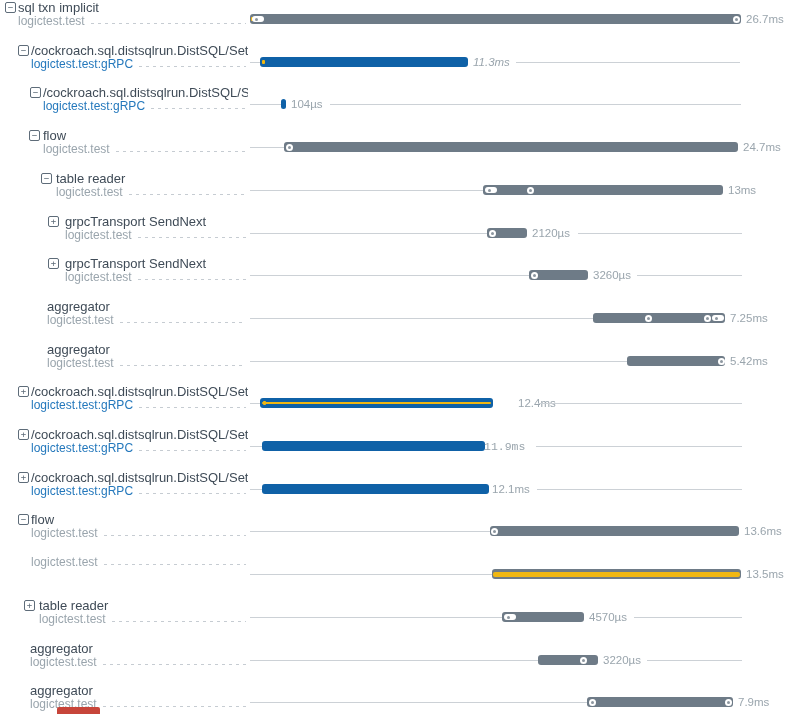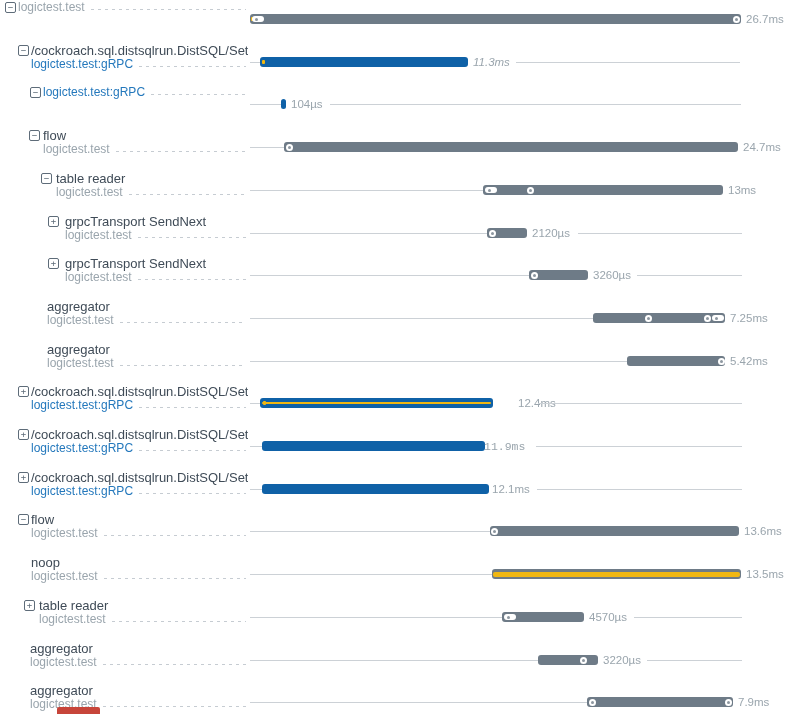--- a/index.html
+++ b/index.html
@@ -38,20 +38,21 @@
   .partial{position:absolute;border-radius:2px 2px 0 0;}
 </style>
 </head>
 <body>
 
 <div id="stage">
 
   <div class="row" style="top: 0px;">
     <span class="exp" style="left: 5px;">−</span>
     <div class="textcol" style="left: 18px; width: 230px;">
+      <div class="title">sql txn implicit</div>
       <div class="subrow">
           <span class="subtitle gray">logictest.test</span>
           <span class="leader"></span>
         </div>
     </div>
     <div class="bar gray" style="left: 250px; width: 491px;"></div>
     <span class="dur" style="left: 746px;">26.7ms</span>
   <span class="ytick" style="left: 251px;"></span>
       <span class="marker-pill" style="left: 252px;">
         <i></i>
@@ -73,20 +74,21 @@
     <div class="bar blue" style="left: 260px; width: 208px;"></div>
     <span class="dur" style="left: 473px; font-style: italic;">11.3ms</span>
   <span class="tline" style="left: 250px; width: 10px;"></span>
       <span class="tline" style="left: 516px; width: 224px;"></span>
       <span class="ytick" style="left: 262px;"></span>
     </div>
 
   <div class="row" style="top: 85px;">
     <span class="exp" style="left: 30px;">−</span>
     <div class="textcol" style="left: 43px; width: 205px;">
+      <div class="title">/cockroach.sql.distsqlrun.DistSQL/S</div>
       <div class="subrow">
           <span class="subtitle blue">logictest.test:gRPC</span>
           <span class="leader"></span>
         </div>
     </div>
     <div class="bar blue" style="left: 281px; width: 5px;"></div>
     <span class="dur" style="left: 291px;">104µs</span>
   <span class="tline" style="left: 250px; width: 31px;"></span>
       <span class="tline" style="left: 330px; width: 411px;"></span>
     </div>
@@ -265,21 +267,20 @@
     <span class="dur" style="left: 744px;">13.6ms</span>
   <span class="tline" style="left: 250px; width: 240px;"></span>
       <span class="marker-dot" style="left: 491px;">
         <i></i>
       </span>
     </div>
 
   <div class="row" style="top: 555px;">
 
     <div class="textcol" style="left: 31px; width: 217px;">
-      <div class="title">noop</div>
       <div class="subrow">
           <span class="subtitle gray">logictest.test</span>
           <span class="leader"></span>
         </div>
     </div>
     <div class="bar gray" style="left: 492px; width: 249px;">
         <i class="stripe-thick"></i>
       </div>
     <span class="dur" style="left: 746px;">13.5ms</span>
   <span class="tline" style="left: 250px; width: 242px;"></span>

